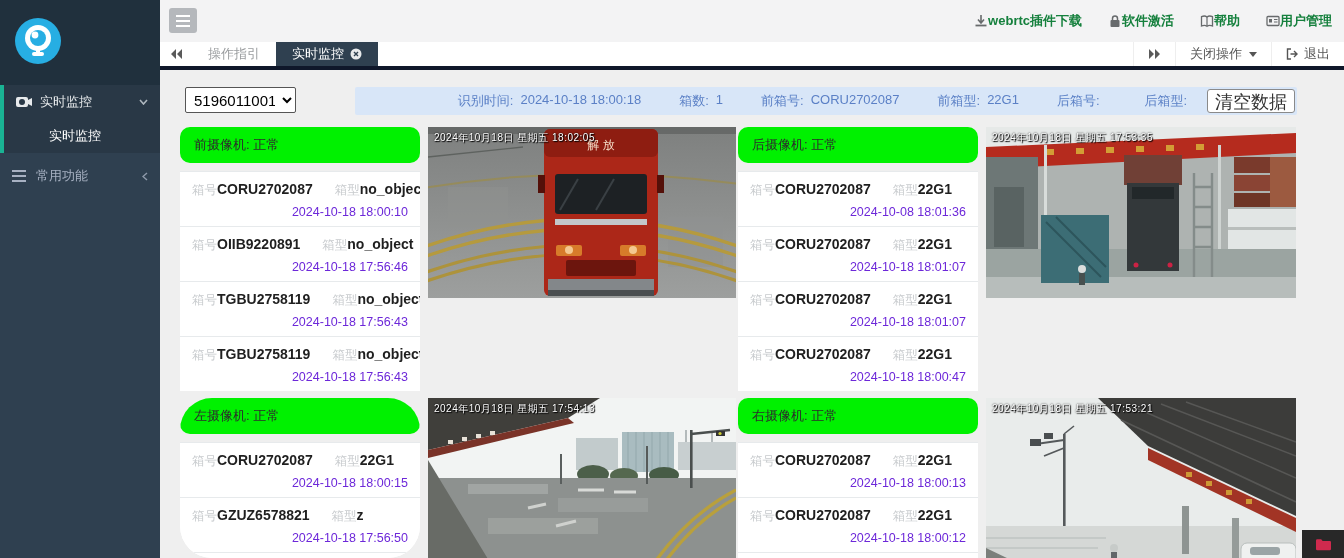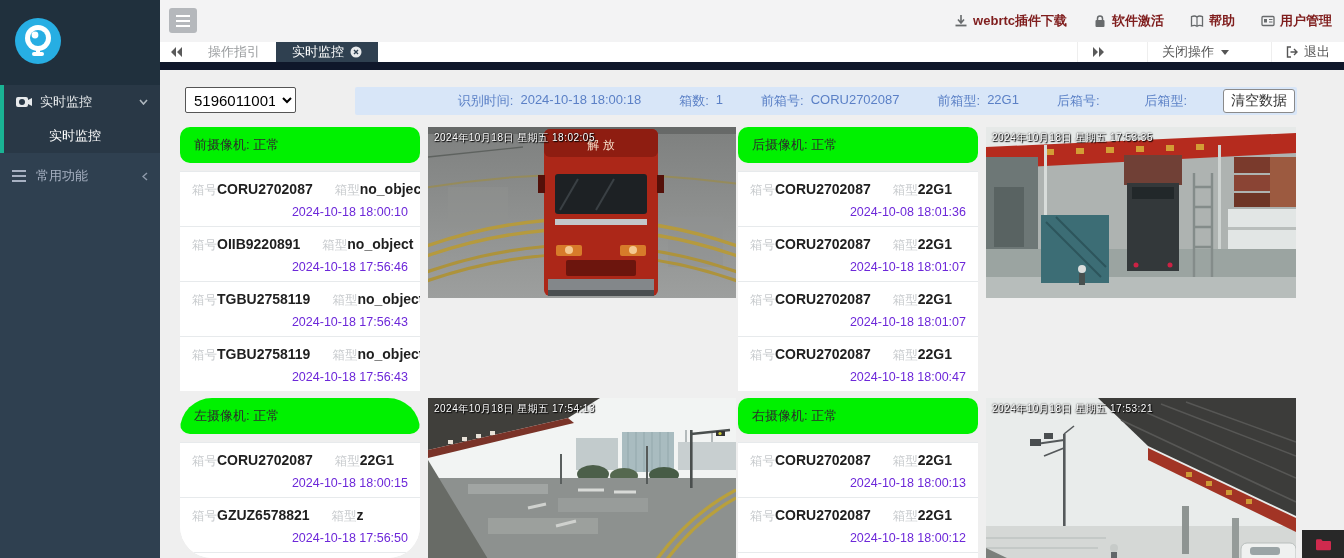--- a/index.html
+++ b/index.html
@@ -14,38 +14,38 @@
   .menu-item .mi-icon { width:16px; height:14px; margin-right:8px; flex:0 0 auto; }
   .menu-item .chev { margin-left:auto; opacity:.8; }
   .menu-sub { height:34px; display:flex; align-items:center; padding-left:45px; color:#ffffff; font-size:13px; cursor:pointer; }
   .menu-item.dim { color:#a7b1c2; }
 
   
   .topbar { position:absolute; left:160px; top:0; width:1184px; height:42px; background:#f3f3f4; }
   .hamburger { position:absolute; left:9px; top:8px; width:28px; height:25px; background:#b5b8bc; border:none; border-radius:3px; cursor:pointer; display:flex; flex-direction:column; justify-content:center; align-items:center; gap:3px; }
   .hamburger i { display:block; width:14px; height:2px; background:#fff; }
   .top-links { position:absolute; right:12px; top:0; height:42px; display:flex; align-items:center; gap:26px; }
-  .top-link { display:flex; align-items:center; gap:5px; color:#7f1d1d; font-size:13px; font-weight:bold; cursor:pointer; }
+  .top-link { display:flex; align-items:center; color:#15803d; font-size:13px; font-weight:bold; cursor:pointer; }
   .top-link svg { width:14px; height:14px; }
 
   
-  .tabbar { position:absolute; left:160px; top:42px; width:1184px; height:28px; background:#fff; border-bottom:8px solid #0f172a; display:flex; align-items:stretch; }
+  .tabbar { position:absolute; left:160px; top:42px; width:1184px; height:28px; background:#fff; border-bottom:4px solid #0f172a; display:flex; align-items:stretch; }
   .tab-scroll { width:32px; display:flex; align-items:center; justify-content:center; cursor:pointer; }
   .tab { display:flex; align-items:center; gap:6px; padding:0 16px; font-size:13px; color:#999c9e; cursor:pointer; }
   .tab.active { background:#2f4050; color:#fff; }
-  .tabbar-right { margin-left:auto; display:flex; align-items:stretch;gap:28px; }
+  .tabbar-right { margin-left:auto; display:flex; align-items:stretch; }
   .tb-btn { display:flex; align-items:center; gap:5px; padding:0 14px; font-size:13px; color:#555; cursor:pointer; border-left:1px solid #eee; }
   .caret { width:0; height:0; border-left:4px solid transparent; border-right:4px solid transparent; border-top:5px solid #555; margin-left:2px; }
 
   
   .content { position:absolute; left:160px; top:72px; width:1184px; height:486px; background:#efefef; overflow:hidden; }
   .channel-select { position:absolute; left:25px; top:15px; width:111px; height:26px; font-size:15px; border:1px solid #555; background:#fff; border-radius:2px; padding:0 4px; }
   .infobar { position:absolute; left:195px; top:15px; width:942px; height:28px; background:#d8e6f8; border-radius:2px; display:flex; align-items:center; justify-content:center; color:#5b80c6; font-size:13px; }
   .ib-field { display:flex; gap:7px; margin:8px 19px; white-space:nowrap; }
-  .clear-btn { position:absolute; right:2px; top:2px; height:24px; padding:0 7px; background:#fff; border:1px solid #8a8a8a; border-radius:3px; font-size:14px; color:#333; cursor:pointer; }
+  .clear-btn { position:absolute; right:2px; top:2px; height:24px; padding:0 7px; background:#fff; border:1px solid #8a8a8a; border-radius:3px; font-size:18px; color:#333; cursor:pointer; }
 
   
   .panel { position:absolute; width:240px; overflow:hidden; }
   .panel-header { height:36px; background:#00f100; border-radius:10px; display:flex; align-items:center; padding:0 14px; font-size:13px; color:#2b2b2b; margin-bottom:8px; }
   .panel-list { background:#fff; border-top:1px solid #e7eaec; }
   .rec-item { height:55px; border-bottom:1px solid #e7eaec; padding:9px 12px 7px; display:flex; flex-direction:column; justify-content:space-between; background:#fff; }
   .rec-line { font-size:12.5px; color:#c8cbce; white-space:nowrap; }
   .rec-line .val { font-size:14px; font-weight:bold; color:#1f1f1f; }
   .rec-line .lbl2 { margin-left:22px; }
   .rec-time { align-self:flex-end; font-size:12.5px; color:#6d28d9; }

